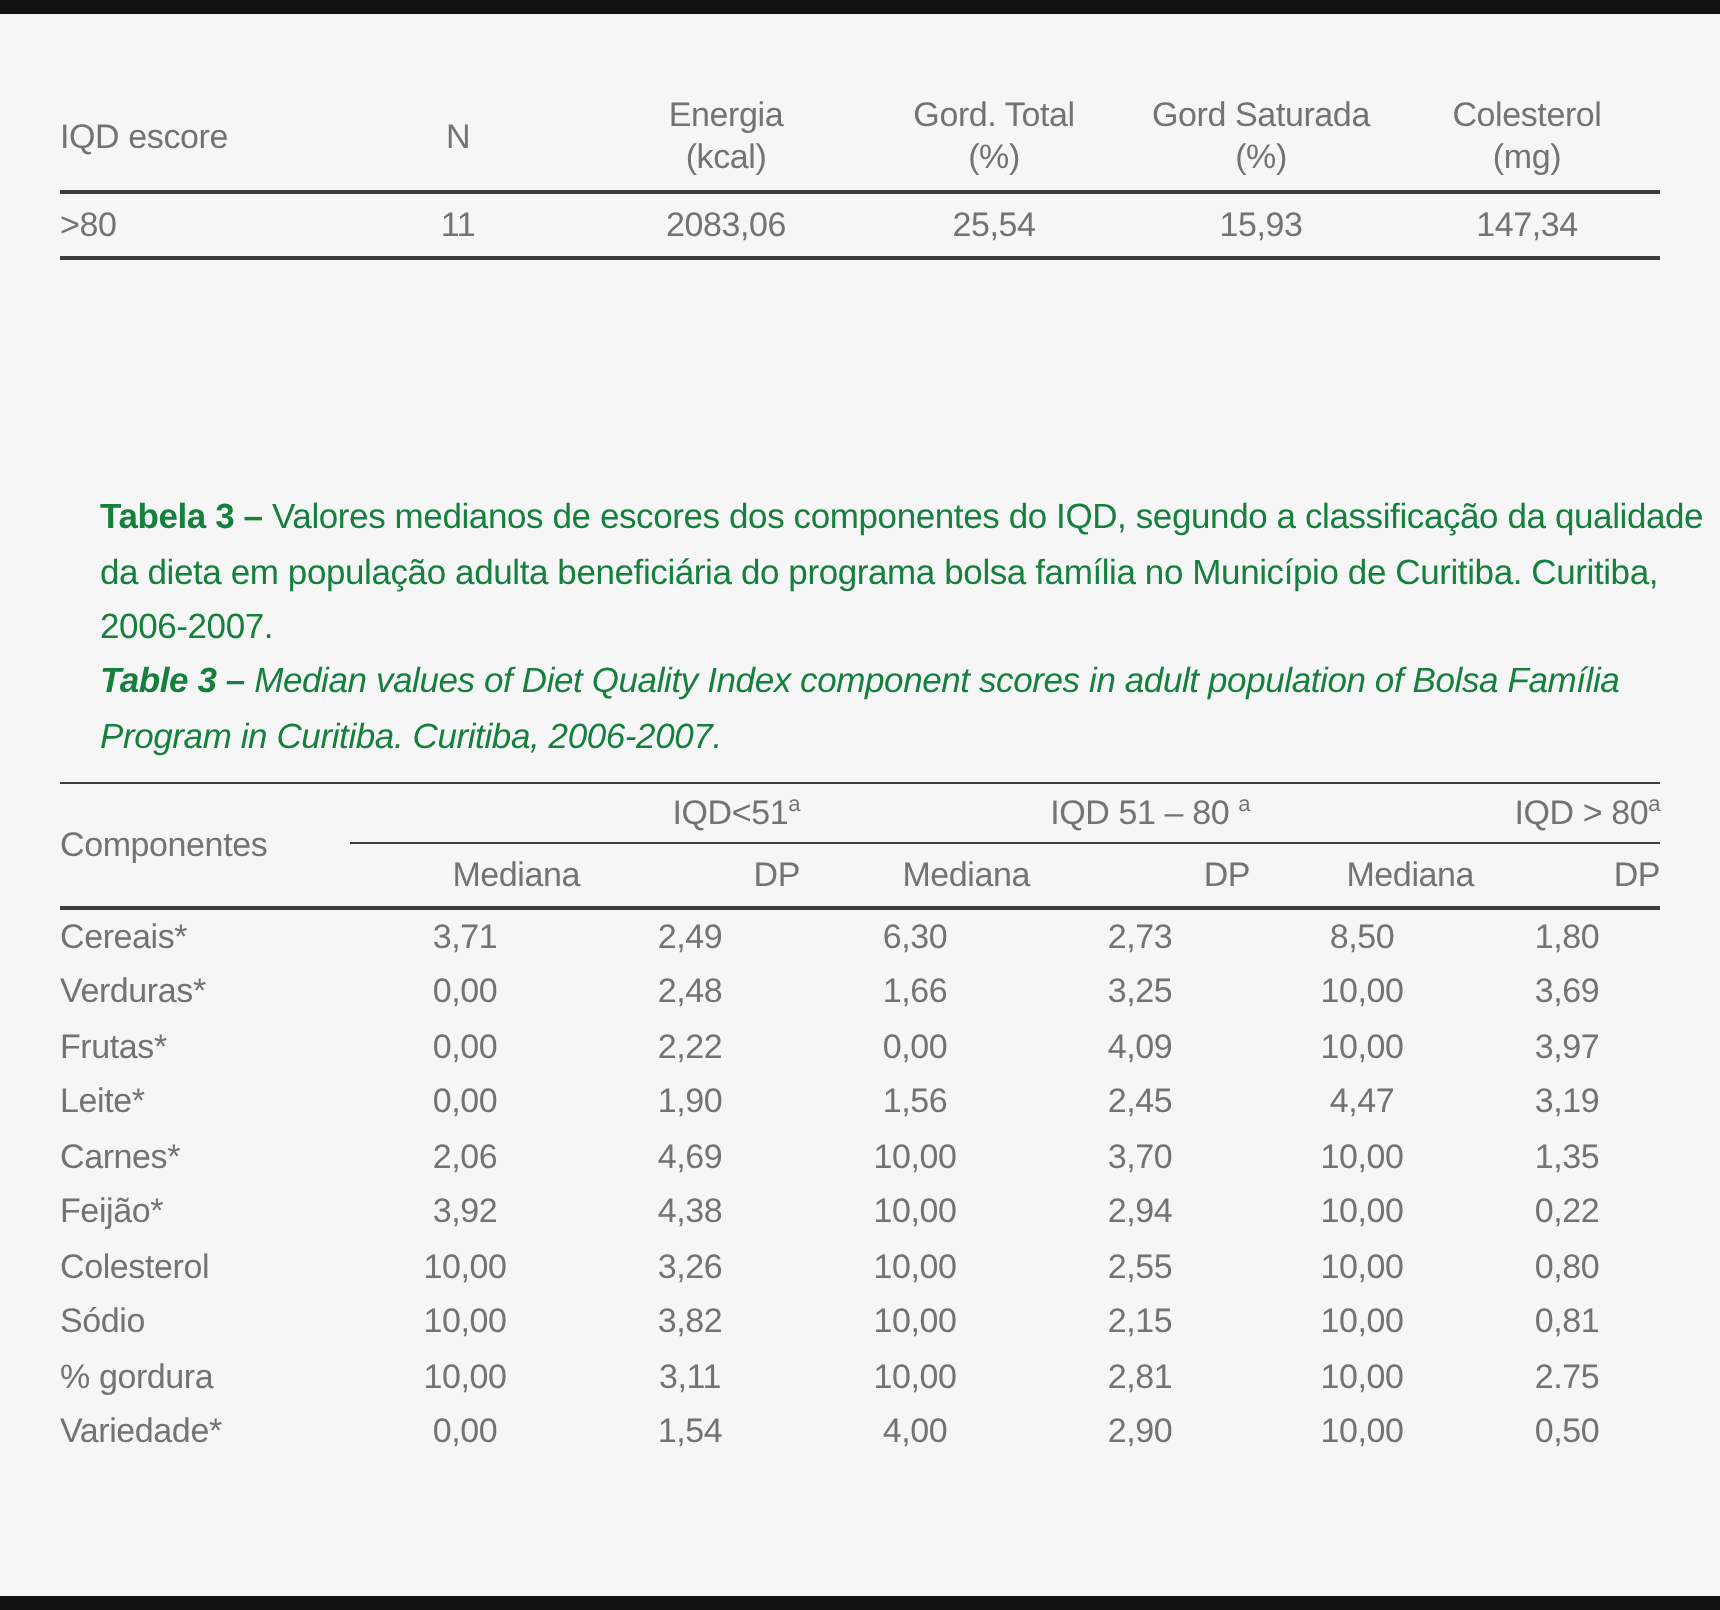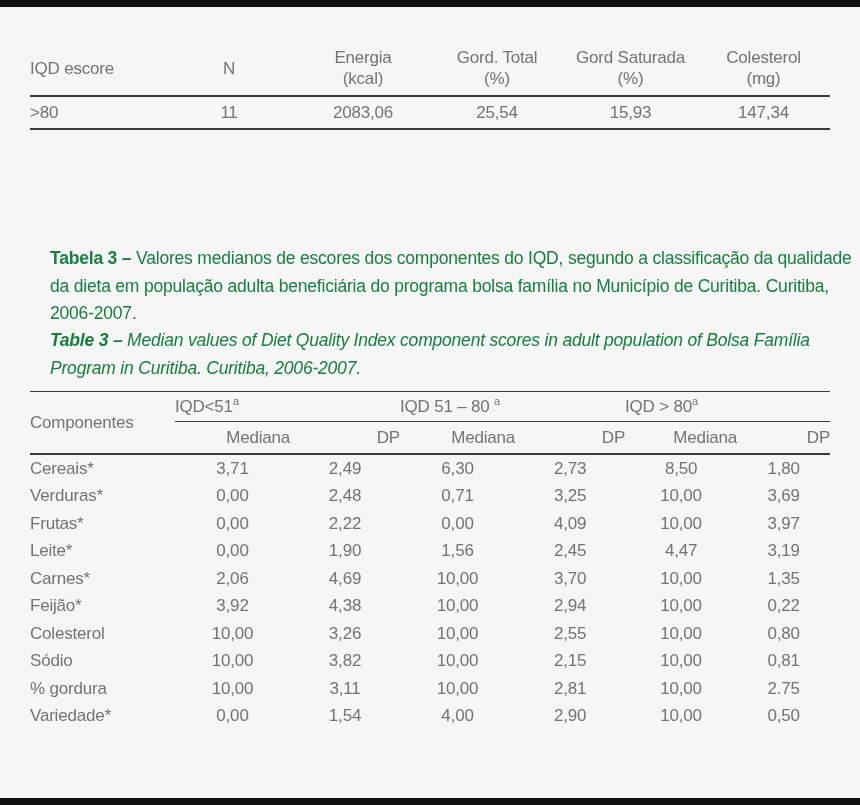--- a/index.html
+++ b/index.html
@@ -75,21 +75,21 @@
   #components-table col.c4 { width: 110px; }
   #components-table col.c5 { width: 112px; }
   #components-table col.c6 { width: 93px; }
   #components-table th { font-weight: normal; padding: 0; }
   #components-table th.row-head {
     text-align: left; vertical-align: middle;
     border-top: 1.5px solid #3c3c3c;
     border-bottom: 2px solid #3c3c3c;
   }
   #components-table th.group {
-    text-align: left; height: 29px; vertical-align: middle;
+    text-align: right; height: 29px; vertical-align: middle;
     border-top: 1.5px solid #3c3c3c;
     border-bottom: 1.5px solid #3c3c3c;
   }
   #components-table th.sub {
     text-align: right; height: 31px; vertical-align: middle;
     border-bottom: 2px solid #3c3c3c;
   }
   #components-table td {
     height: 27.5px; padding: 0;
     text-align: center; vertical-align: middle;
@@ -178,21 +178,21 @@
         <td>2,49</td>
         <td>6,30</td>
         <td>2,73</td>
         <td>8,50</td>
         <td>1,80</td>
       </tr>
       <tr>
         <td>Verduras*</td>
         <td>0,00</td>
         <td>2,48</td>
-        <td>0,71</td>
+        <td>1,66</td>
         <td>3,25</td>
         <td>10,00</td>
         <td>3,69</td>
       </tr>
       <tr>
         <td>Frutas*</td>
         <td>0,00</td>
         <td>2,22</td>
         <td>0,00</td>
         <td>4,09</td>

